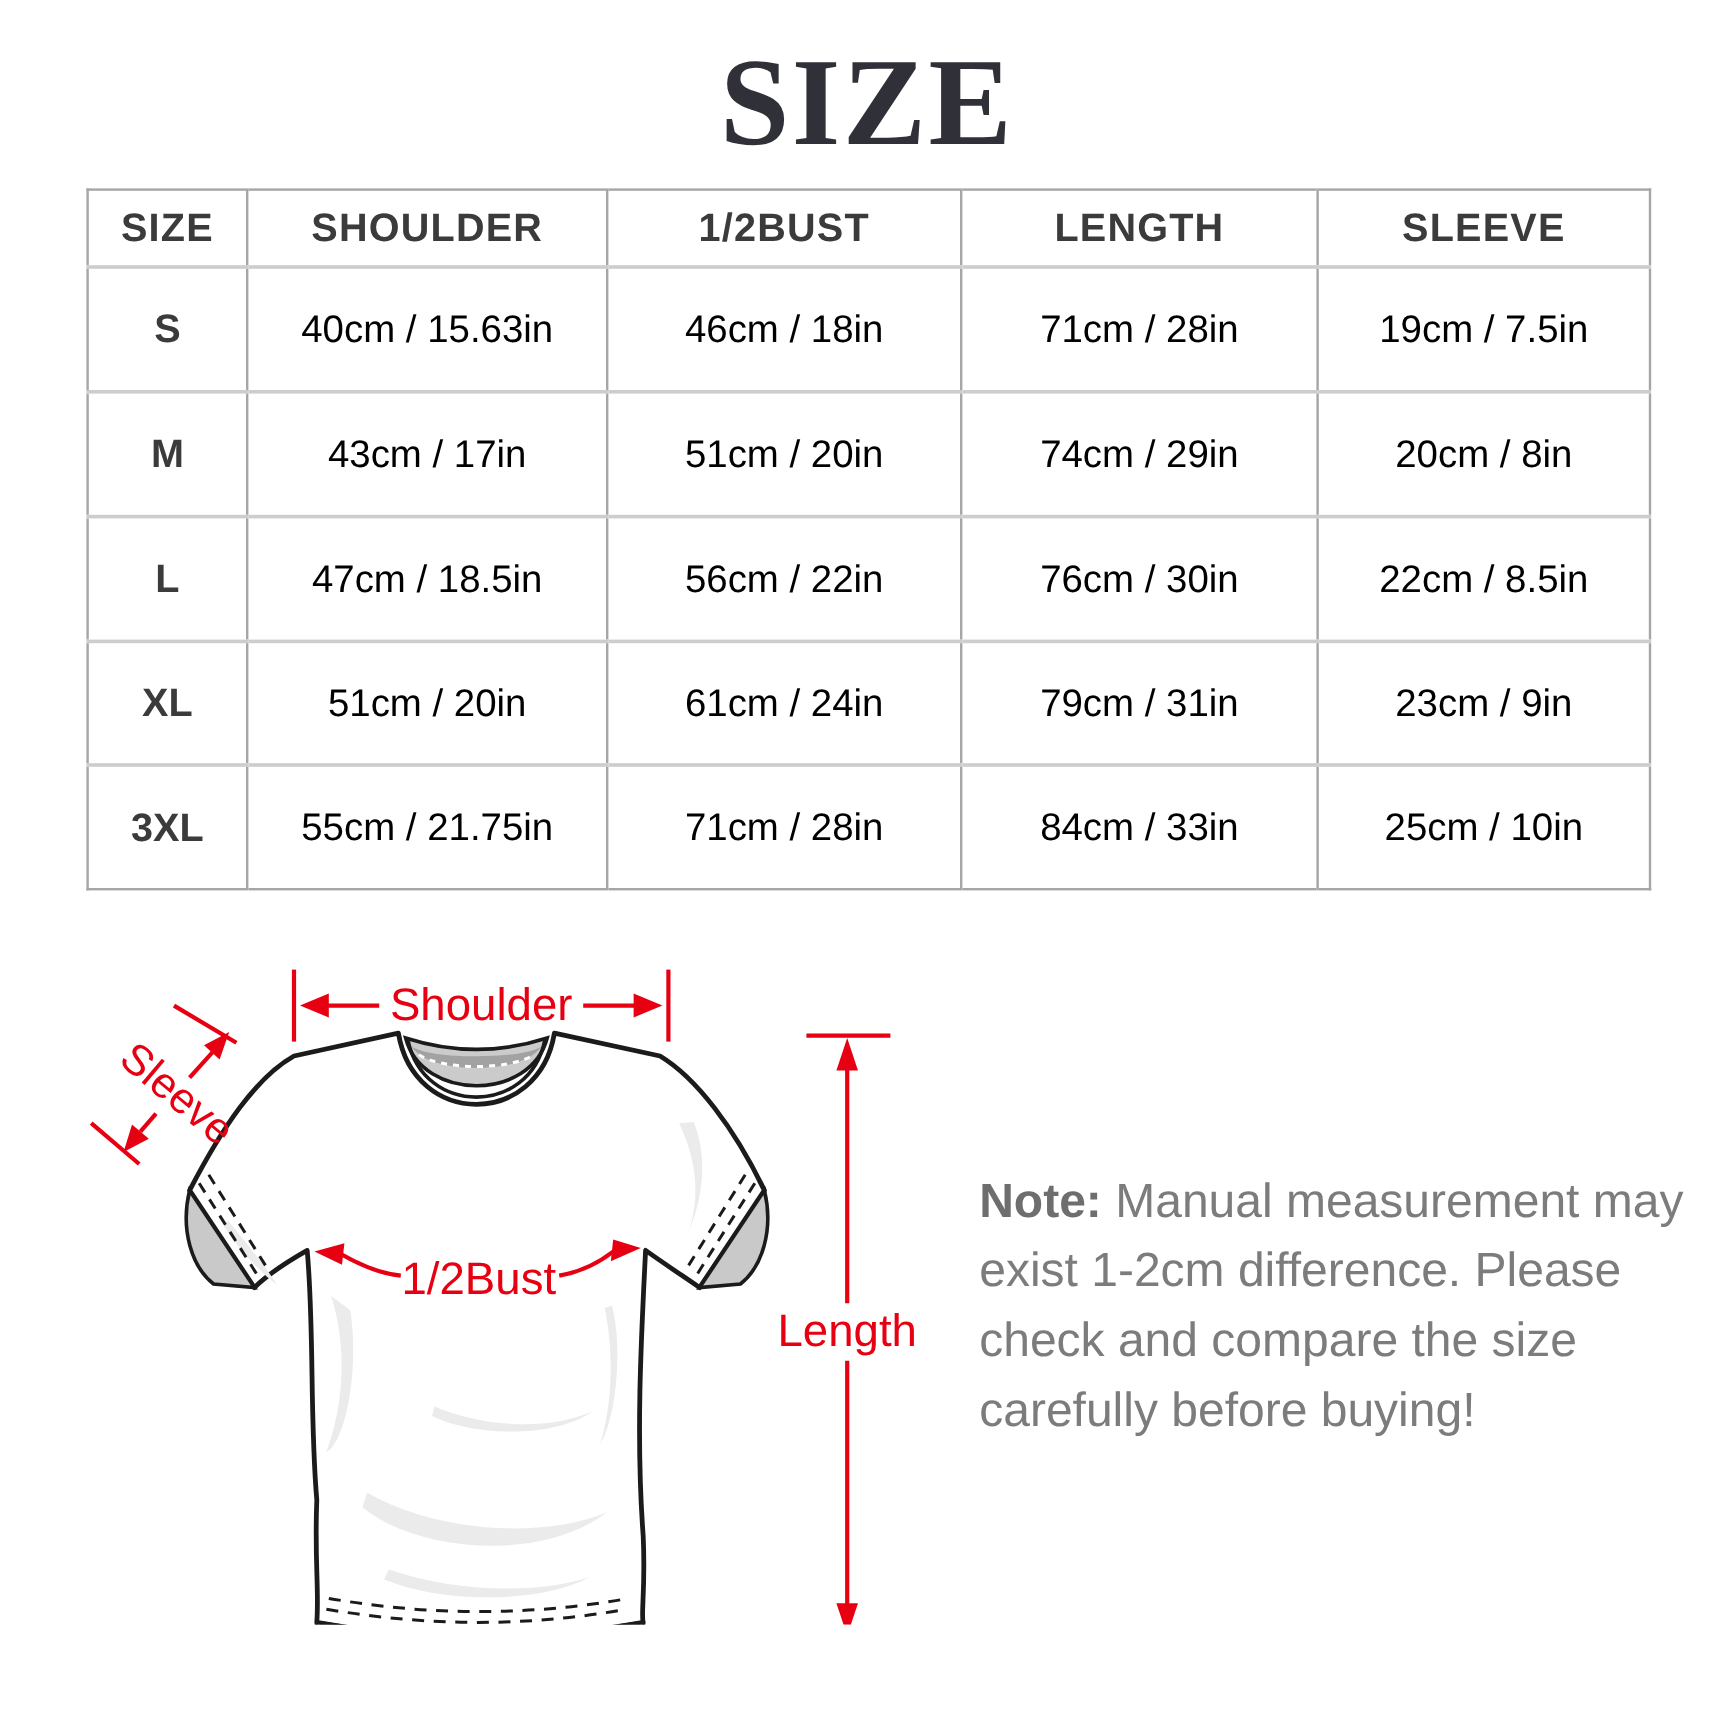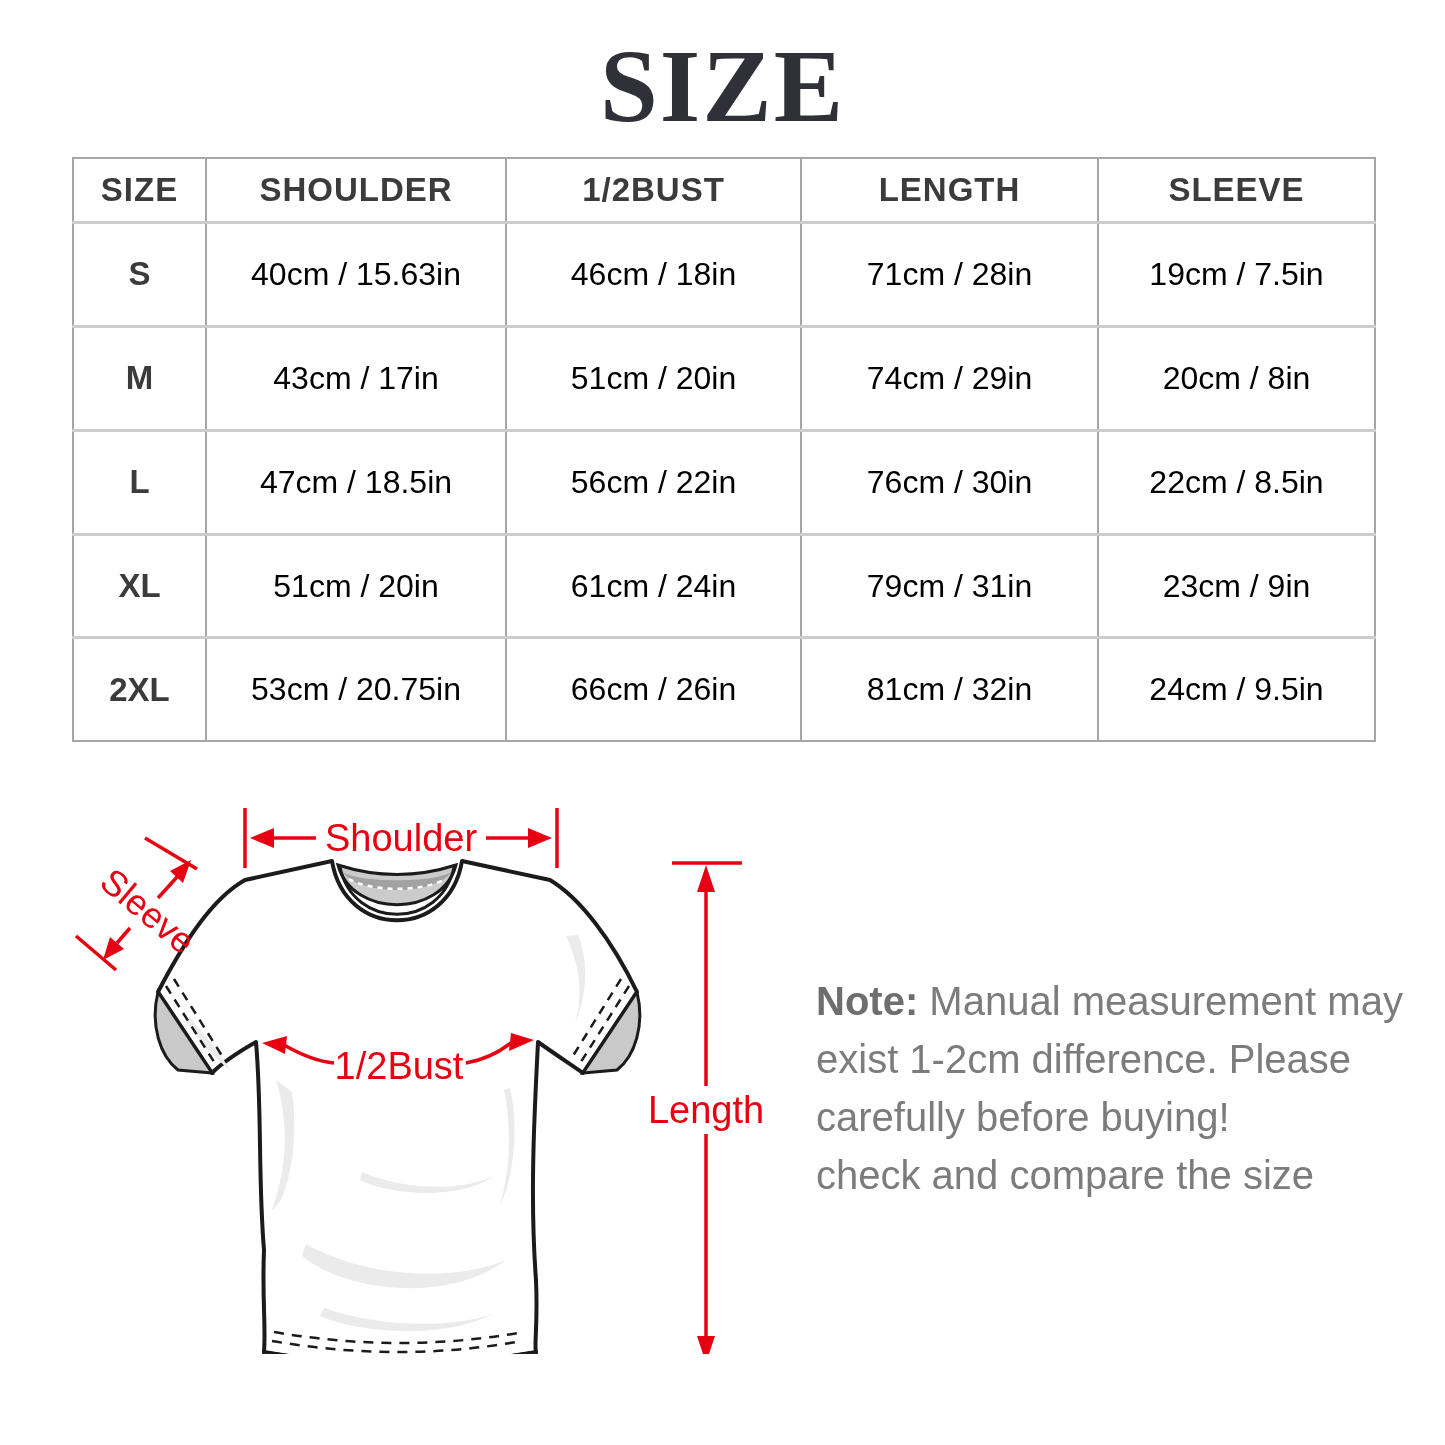--- a/index.html
+++ b/index.html
@@ -71,25 +71,25 @@
         <td>22cm / 8.5in</td>
       </tr>
       <tr>
         <td class="c-size">XL</td>
         <td>51cm / 20in</td>
         <td>61cm / 24in</td>
         <td>79cm / 31in</td>
         <td>23cm / 9in</td>
       </tr>
       <tr>
-        <td class="c-size">2XL</td>
-        <td>53cm / 20.75in</td>
-        <td>66cm / 26in</td>
-        <td>81cm / 32in</td>
-        <td>24cm / 9.5in</td>
+        <td class="c-size">3XL</td>
+        <td>55cm / 21.75in</td>
+        <td>71cm / 28in</td>
+        <td>84cm / 33in</td>
+        <td>25cm / 10in</td>
       </tr>
     </tbody>
   </table>
 
   <svg class="diagram" viewBox="0 0 730 665">
 
     <path d="M185,100 L272,81 C285,160 389,160 402,81 L490,100
          C520,118 552,160 577,212 L523,293 C510,284 492,272 478,262
          C474,340 470,420 476,500 C478,545 474,565 476,572
          Q340,596 204,572 C206,545 202,520 204,470 C198,400 202,330 196,262
@@ -171,17 +171,17 @@
       <text class="red-label" x="646" y="330" font-size="38" text-anchor="middle" dominant-baseline="central" stroke="none">Length</text>
     </g>
   </svg>
 
   <div class="note">
     <div class="note-line">
       <span class="note-label">Note:</span>
       <span>Manual measurement may</span>
     </div>
     <div class="note-line">exist 1-2cm difference. Please</div>
+    <div class="note-line">check and compare the size</div>
     <div class="note-line">carefully before buying!</div>
-    <div class="note-line">check and compare the size</div>
   </div>
 
 </div>
 
 </body></html>

